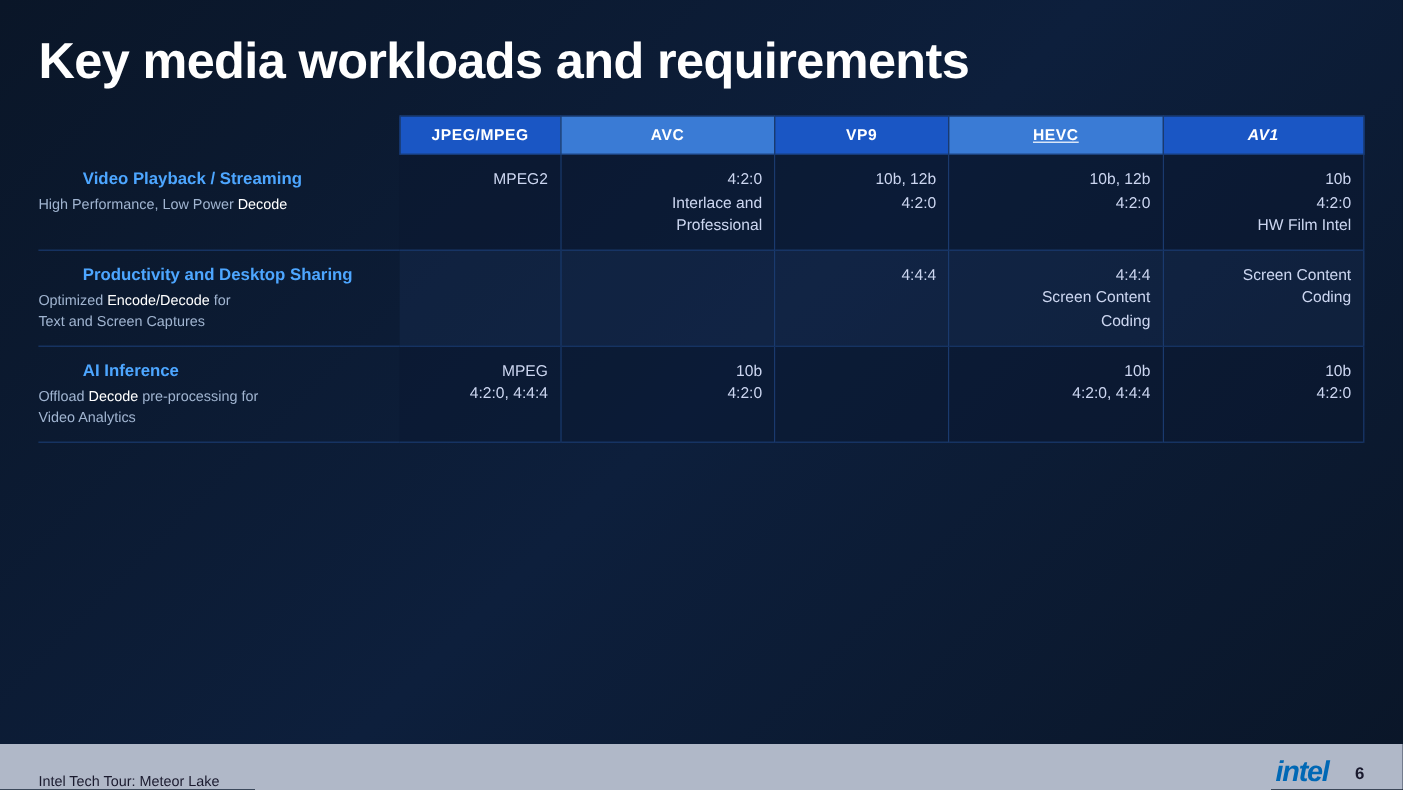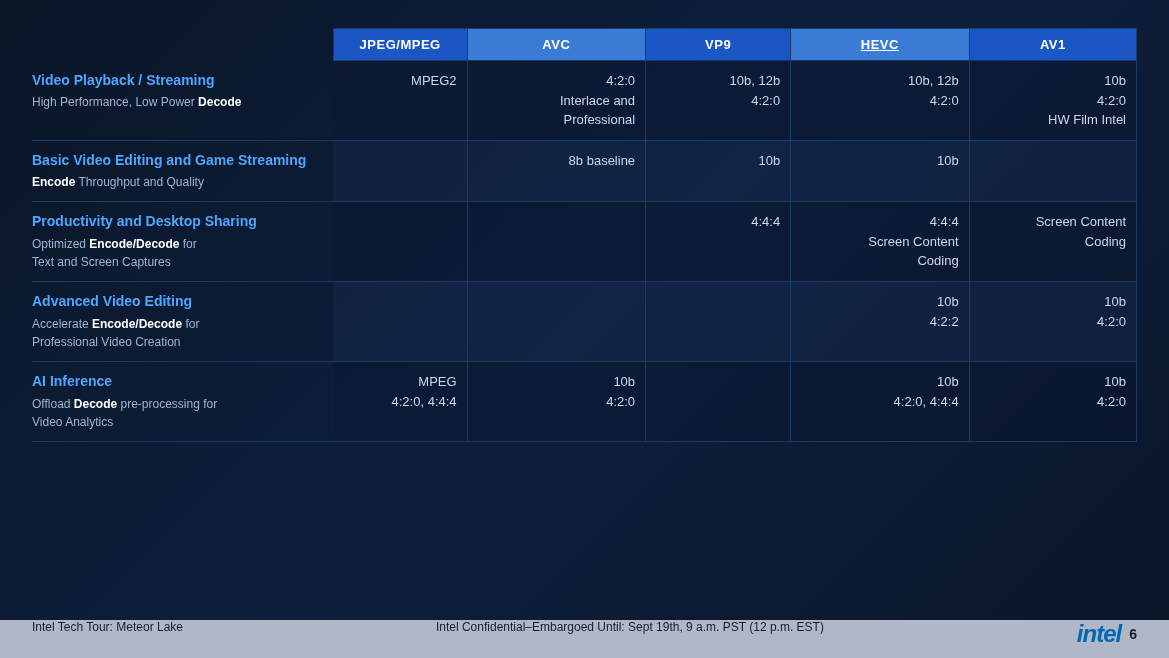--- a/index.html
+++ b/index.html
@@ -79,20 +79,21 @@
       width: 130px;
     }
     thead th.col-hevc {
       background: #3a7bd5;
       width: 160px;
       text-decoration: underline;
     }
     thead th.col-av1 {
       background: #1a56c4;
       width: 150px;
+      font-style: italic;
     }
 
     tbody tr {
       border-bottom: 1px solid #1a3a6e;
     }
 
     tbody tr td {
       vertical-align: top;
       padding: 10px 10px;
       border-right: 1px solid #1a3a6e;
@@ -110,63 +111,64 @@
       background: transparent;
       border-right: none;
     }
 
     .row-title {
       font-size: 14px;
       font-weight: 700;
       color: #4da6ff;
       display: block;
       margin-bottom: 3px;
+      margin-left: 37px;
     }
 
     .row-subtitle {
       font-size: 12px;
       color: #a0b4d0;
       line-height: 1.4;
     }
 
     .row-subtitle b {
       color: #ffffff;
-      font-weight: 700;
+      font-weight: 400;
     }
 
     .cell-value {
       display: block;
       line-height: 1.5;
     }
 
     .footer {
       background: #b0b8c8;
       height: 38px;
       display: flex;
-      align-items: flex-start;
+      align-items: flex-end;
       padding: 0 32px;
       justify-content: space-between;
     }
 
     .footer-left {
       font-size: 12px;
       color: #1a1a2e;
       font-weight: 500;
     }
 
     .footer-center {
       font-size: 12px;
       color: #1a1a2e;
       font-weight: 400;
     }
 
     .footer-right {
       display: flex;
       align-items: center;
-      gap: 8px;
+      gap: 22px;
     }
 
     .intel-logo {
       font-size: 24px;
       font-weight: 700;
       color: #0068b5;
       font-style: italic;
       letter-spacing: -1px;
     }
 
@@ -178,20 +180,21 @@
 
     tbody tr:nth-child(even) td:not(.row-label) {
       background: rgba(26, 50, 90, 0.3);
     }
   </style>
 </head>
 <body>
 
 <div class="slide">
   <div class="main-content">
+    <h1 class="title">Key media workloads and requirements</h1>
 
     <div class="table-wrapper">
       <table>
         <thead>
           <tr>
             <th></th>
             <th class="col-jpeg">JPEG/MPEG</th>
             <th class="col-avc">AVC</th>
             <th class="col-vp9">VP9</th>
             <th class="col-hevc">HEVC</th>
@@ -217,62 +220,34 @@
                 <span class="cell-value">10b, 12b</span>
                 <span class="cell-value">4:2:0</span>
               </td>
               <td>
                 <span class="cell-value">10b</span>
                 <span class="cell-value">4:2:0</span>
                 <span class="cell-value">HW Film Intel</span>
               </td>
             </tr>
             <tr>
-              <td class="row-label"><span class="row-title">Basic Video Editing and Game Streaming</span><span class="row-subtitle"><b>Encode</b> Throughput and Quality</span></td>
-              <td></td>
-              <td>
-                <span class="cell-value">8b baseline</span>
-              </td>
-              <td>
-                <span class="cell-value">10b</span>
-              </td>
-              <td>
-                <span class="cell-value">10b</span>
-              </td>
-              <td></td>
-            </tr>
-            <tr>
               <td class="row-label"><span class="row-title">Productivity and Desktop Sharing</span><span class="row-subtitle">Optimized <b>Encode/Decode</b> for<br>Text and Screen Captures</span></td>
               <td></td>
               <td></td>
               <td>
                 <span class="cell-value">4:4:4</span>
               </td>
               <td>
                 <span class="cell-value">4:4:4</span>
                 <span class="cell-value">Screen Content</span>
                 <span class="cell-value">Coding</span>
               </td>
               <td>
                 <span class="cell-value">Screen Content</span>
                 <span class="cell-value">Coding</span>
-              </td>
-            </tr>
-            <tr>
-              <td class="row-label"><span class="row-title">Advanced Video Editing</span><span class="row-subtitle">Accelerate <b>Encode/Decode</b> for<br>Professional Video Creation</span></td>
-              <td></td>
-              <td></td>
-              <td></td>
-              <td>
-                <span class="cell-value">10b</span>
-                <span class="cell-value">4:2:2</span>
-              </td>
-              <td>
-                <span class="cell-value">10b</span>
-                <span class="cell-value">4:2:0</span>
               </td>
             </tr>
             <tr>
               <td class="row-label"><span class="row-title">AI Inference</span><span class="row-subtitle">Offload <b>Decode</b> pre-processing for<br>Video Analytics</span></td>
               <td>
                 <span class="cell-value">MPEG</span>
                 <span class="cell-value">4:2:0, 4:4:4</span>
               </td>
               <td>
                 <span class="cell-value">10b</span>
@@ -288,19 +263,18 @@
                 <span class="cell-value">4:2:0</span>
               </td>
             </tr>
           </tbody>
       </table>
     </div>
   </div>
 
   <div class="footer">
     <span class="footer-left">Intel Tech Tour: Meteor Lake</span>
-    <span class="footer-center">Intel Confidential–Embargoed Until: Sept 19th, 9 a.m. PST (12 p.m. EST)</span>
     <div class="footer-right">
       <span class="intel-logo">intel</span>
       <span class="page-num">6</span>
     </div>
   </div>
 </div>
 
 </body></html>

